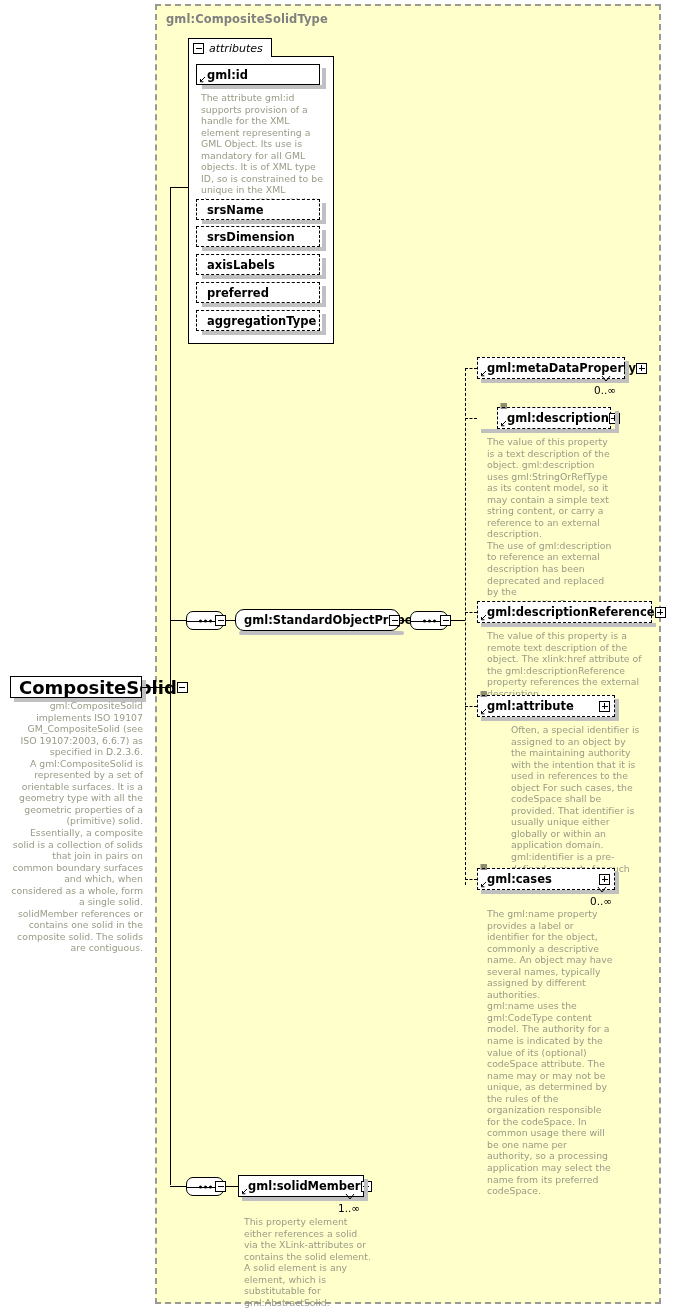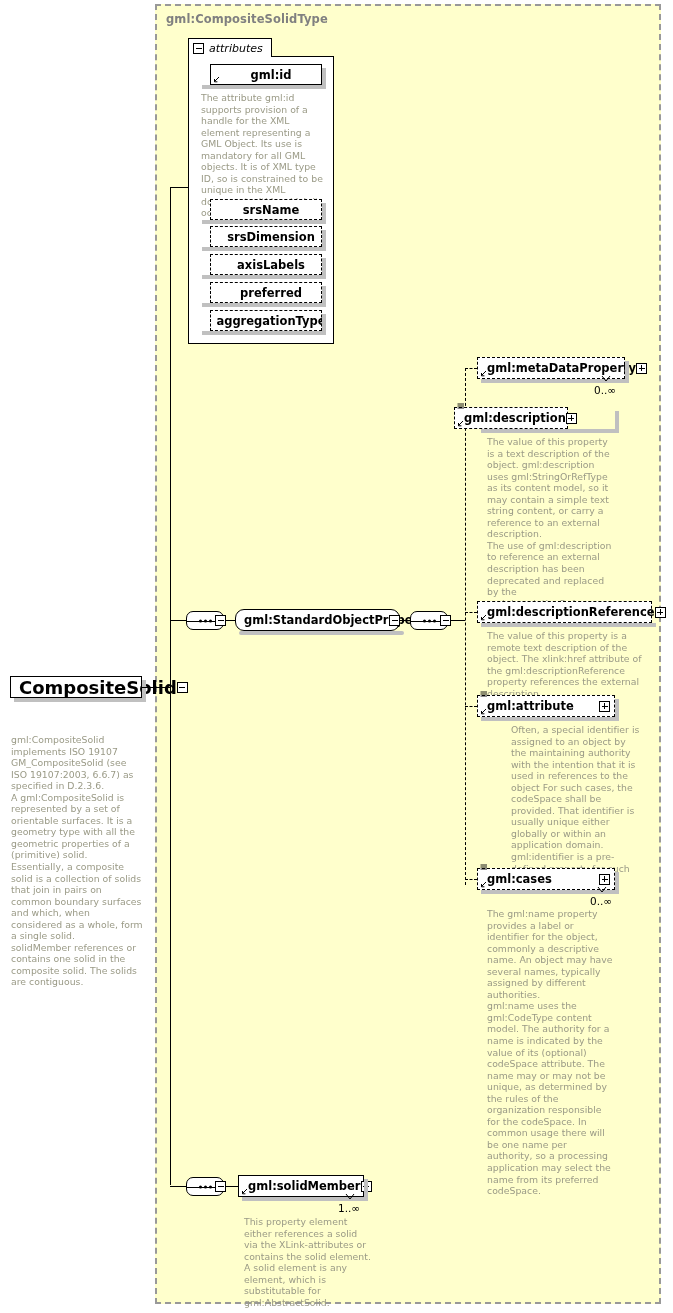--- a/index.html
+++ b/index.html
@@ -152,28 +152,27 @@
   .repeatmark {
     position: absolute;
     width: 12px;
     height: 6px;
     pointer-events: none;
   }
 
   
   .attrnode {
     position: absolute;
-    left: 210px;
-    width: 112px;
+    left: 196px;
+    width: 124px;
     height: 21px;
     background: #ffffff;
     box-sizing: border-box;
     display: flex;
     align-items: center;
-    justify-content: center;
   }
   .attrnode .nodelabel { font-size: 11.5px; font-weight: bold; padding-left: 10px; }
 
   
   .doc {
     position: absolute;
     font-size: 9.3px;
     line-height: 11.55px;
     color: #9a9a86;
     white-space: pre-line;
@@ -304,21 +303,21 @@
 <div style="position:absolute;left:202px;top:331px;width:124px;height:4px;background:#c0c0c0;"></div>
 <div style="position:absolute;left:322px;top:314px;width:4px;height:21px;background:#c0c0c0;"></div>
 
 <div id="root-node">
   <span class="nodelabel">CompositeSolid</span>
   <span class="plusminus pm-slot"></span>
 </div>
 <div style="position:absolute;left:14px;top:698px;width:132px;height:4px;background:#c0c0c0;"></div>
 <div style="position:absolute;left:142px;top:680px;width:4px;height:22px;background:#c0c0c0;"></div>
 
-<div class="doc" style="left:11px; top:734px; width:132px;">gml:CompositeSolid implements ISO 19107 GM_CompositeSolid (see ISO 19107:2003, 6.6.7) as specified in D.2.3.6.
+<div class="doc" style="left:11px; top:700px; width:132px;text-align:right;">gml:CompositeSolid implements ISO 19107 GM_CompositeSolid (see ISO 19107:2003, 6.6.7) as specified in D.2.3.6.
 A gml:CompositeSolid is represented by a set of orientable surfaces. It is a geometry type with all the geometric properties of a (primitive) solid. Essentially, a composite solid is a collection of solids that join in pairs on common boundary surfaces and which, when considered as a whole, form a single solid.
 solidMember references or contains one solid in the composite solid. The solids are contiguous.</div>
 
 <div class="hline" style="left:142px; top:687px; width:29px;"></div>
 <div class="vline" style="left:170px; top:187px; height:500px;"></div>
 <div class="vline" style="left:170px; top:687px; height:498px;"></div>
 
 <div class="hline" style="left:170px; top:187px; width:18px;"></div>
 
 <div class="hline" style="left:170px; top:620px; width:16px;"></div>
@@ -363,21 +362,21 @@
   </svg>
 </div>
 <div style="position:absolute;left:481px;top:379px;width:148px;height:4px;background:#c0c0c0;"></div>
 <div style="position:absolute;left:625px;top:361px;width:4px;height:22px;background:#c0c0c0;"></div>
 <svg class="repeatmark" style="left:600px;top:376px;" viewBox="0 0 12 6">
   <path d="M2 0 L6 5 L10 0" stroke="#000" stroke-width="1" fill="none"></path>
 </svg>
 <div class="cardinality" style="left:594px; top:384px;">0..∞</div>
 
 <div class="hline dashed" style="left:465px; top:418px; width:12px;"></div>
-<div class="node dashbox" style="left:454px; top:407px; width:114px;">
+<div class="node dashbox" style="left:497px; top:407px; width:114px;">
   <span class="nodelabel">gml:description</span>
   <span class="plusminus plus pm-slot"></span>
   <svg class="refarrow" viewBox="0 0 7 7">
     <path d="M6 1 L1.5 5.5 M1.5 3 L1.5 5.8 L4.4 5.8" stroke="#000" stroke-width="1" fill="none"></path>
   </svg>
   <svg class="doclines" viewBox="0 0 8 8">
     <path d="M0.5 1 H7 M0.5 3 H7 M0.5 5 H7" stroke="#000" stroke-width="0.9" fill="none"></path>
   </svg>
 </div>
 <div style="position:absolute;left:481px;top:429px;width:138px;height:4px;background:#c0c0c0;"></div>

